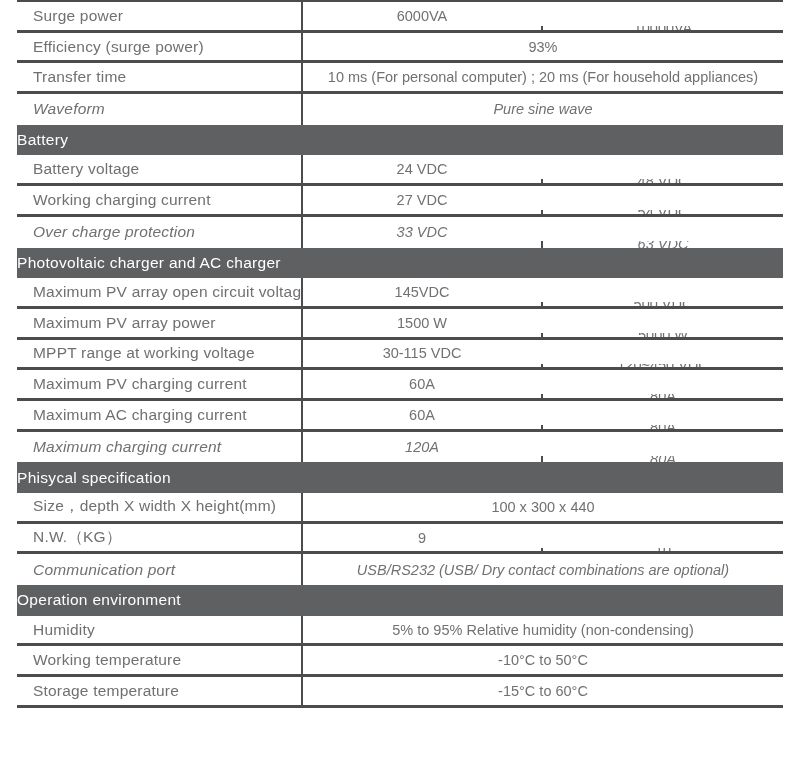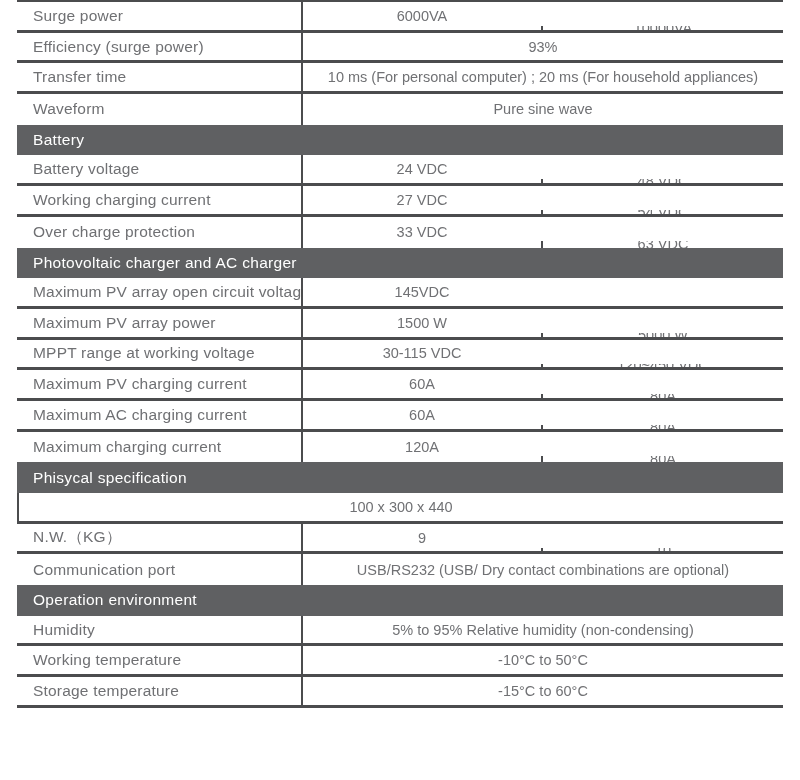--- a/index.html
+++ b/index.html
@@ -18,21 +18,21 @@
     width: 766px;
     border-top: 2px solid #4b4c4e;
   }
   .row {
     display: flex;
     align-items: stretch;
     height: 30.7px;
     box-sizing: border-box;
     border-bottom: 3px solid #4b4c4e;
   }
-  .row.nb { border-bottom: none; }
+  .row.nb { border-bottom: none; font-style: italic; }
   .cell {
     display: flex;
     align-items: center;
     box-sizing: border-box;
     color: #6f7073;
     overflow: hidden;
     white-space: nowrap;
   }
   .label {
     width: 284px;
@@ -49,21 +49,20 @@
   .v1 { width: 240px; }
   .v2 { flex: 1; margin-top: 24px; }
   .vspan { flex: 1; }
   .section {
     background: #5f6062;
     border-bottom: none;
   }
   .section-title {
     display: flex;
     align-items: center;
-    padding-left: 16px;
     width: 100%;
     color: #ffffff;
     font-size: 15.5px;
     letter-spacing: 0.3px;
   }
 </style>
 </head>
 <body>
 
 <div class="spec-table">
@@ -111,20 +110,21 @@
     <div class="cell val v2">63 VDC</div>
   </div>
 
   <div class="row section">
     <div class="section-title">Photovoltaic charger and AC charger</div>
   </div>
 
   <div class="row">
     <div class="cell label">Maximum PV array open circuit voltage</div>
     <div class="cell val v1">145VDC</div>
+    <div class="cell val v2">500 VDC</div>
   </div>
 
   <div class="row">
     <div class="cell label">Maximum PV array power</div>
     <div class="cell val v1">1500 W</div>
     <div class="cell val v2">5000 W</div>
   </div>
 
   <div class="row">
     <div class="cell label">MPPT range at working voltage</div>
@@ -148,20 +148,21 @@
     <div class="cell label">Maximum charging current</div>
     <div class="cell val v1">120A</div>
     <div class="cell val v2">80A</div>
   </div>
 
   <div class="row section">
     <div class="section-title">Phisycal specification</div>
   </div>
 
   <div class="row">
+    <div class="cell label">Size，depth X width X height(mm)</div>
     <div class="cell val vspan">100 x 300 x 440</div>
   </div>
 
   <div class="row">
     <div class="cell label">N.W.（KG）</div>
     <div class="cell val v1">9</div>
     <div class="cell val v2">10</div>
   </div>
 
   <div class="row nb">

